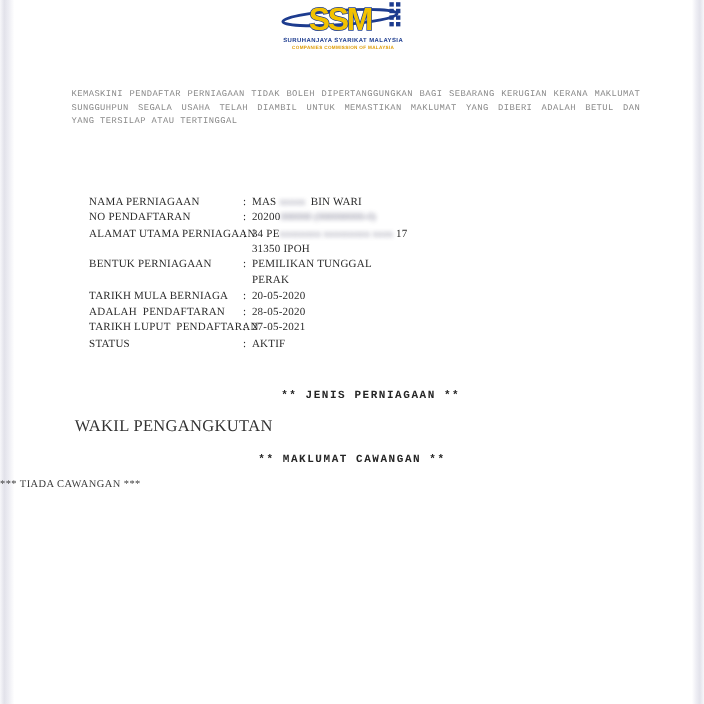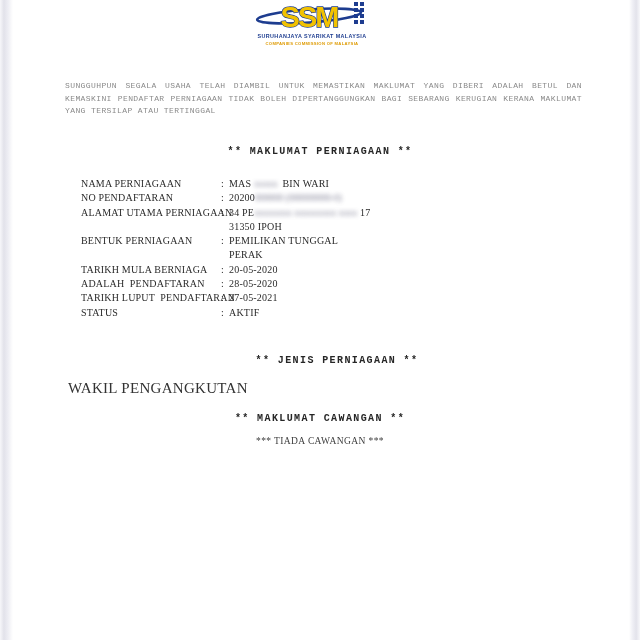--- a/index.html
+++ b/index.html
@@ -38,21 +38,21 @@
   .val{white-space:pre;}
   .colon{display:inline-block;width:8px;}
   .addr-extra{line-height:14.3px;padding-left:8px;}
 
   .redacted{filter:blur(2px);opacity:.7;color:#565672;letter-spacing:-0.3px;}
   .semi{filter:blur(0.5px);}
 
   .wakil{position:absolute;left:68px;top:380px;font-size:15px;color:#333;letter-spacing:0.3px;}
   .jenis-head{top:355px;margin-left:17px;}
   .cawangan-head{top:413px;text-align:center;}
-  .tiada{position:absolute;left:0;top:436px;width:640px;text-align:center;
+  .tiada{position:absolute;left:0;top:436px;width:640px;text-align:left;
     font-size:9.5px;color:#3d3d3d;letter-spacing:0.4px;}
 </style>
 </head>
 <body>
 
 <div class="sheet">
   <div class="edge left"></div>
   <div class="edge right"></div>
 
   <div class="logo">
@@ -74,26 +74,25 @@
         <rect x="100" y="20" width="4" height="4"></rect>
           <rect x="106" y="20" width="4" height="4"></rect>
       </g>
 
       <text x="58" y="38" text-anchor="middle" font-family="Liberation Sans, sans-serif" font-weight="bold" font-size="5.4" fill="#1D3C8F" letter-spacing="0.4">SURUHANJAYA SYARIKAT MALAYSIA</text>
       <text x="58" y="44.5" text-anchor="middle" font-family="Liberation Sans, sans-serif" font-weight="bold" font-size="4.2" fill="#DE9A00" letter-spacing="0.3">COMPANIES COMMISSION OF MALAYSIA</text>
     </svg>
   </div>
 
   <div class="disclaimer">
+    <div class="jline">KEMASKINI PENDAFTAR PERNIAGAAN TIDAK BOLEH DIPERTANGGUNGKAN BAGI SEBARANG KERUGIAN KERANA MAKLUMAT</div>
     <div class="jline">SUNGGUHPUN SEGALA USAHA TELAH DIAMBIL UNTUK MEMASTIKAN MAKLUMAT YANG DIBERI ADALAH BETUL DAN</div>
-    <div class="jline">KEMASKINI PENDAFTAR PERNIAGAAN TIDAK BOLEH DIPERTANGGUNGKAN BAGI SEBARANG KERUGIAN KERANA MAKLUMAT</div>
     <div class="jline last">YANG TERSILAP ATAU TERTINGGAL</div>
   </div>
 
-  <div class="mono-head" style="top:146px;">** MAKLUMAT PERNIAGAAN **</div>
 
   <div class="info">
 
     <div class="row">
       <span class="lbl">NAMA PERNIAGAAN</span>
       <span class="val"><span class="colon">:</span><span>MAS</span> <span class="redacted">xxxxx </span> <span class="semi">BIN WARI</span></span>
     </div>
 
     <div class="row">
       <span class="lbl">NO PENDAFTARAN</span>

